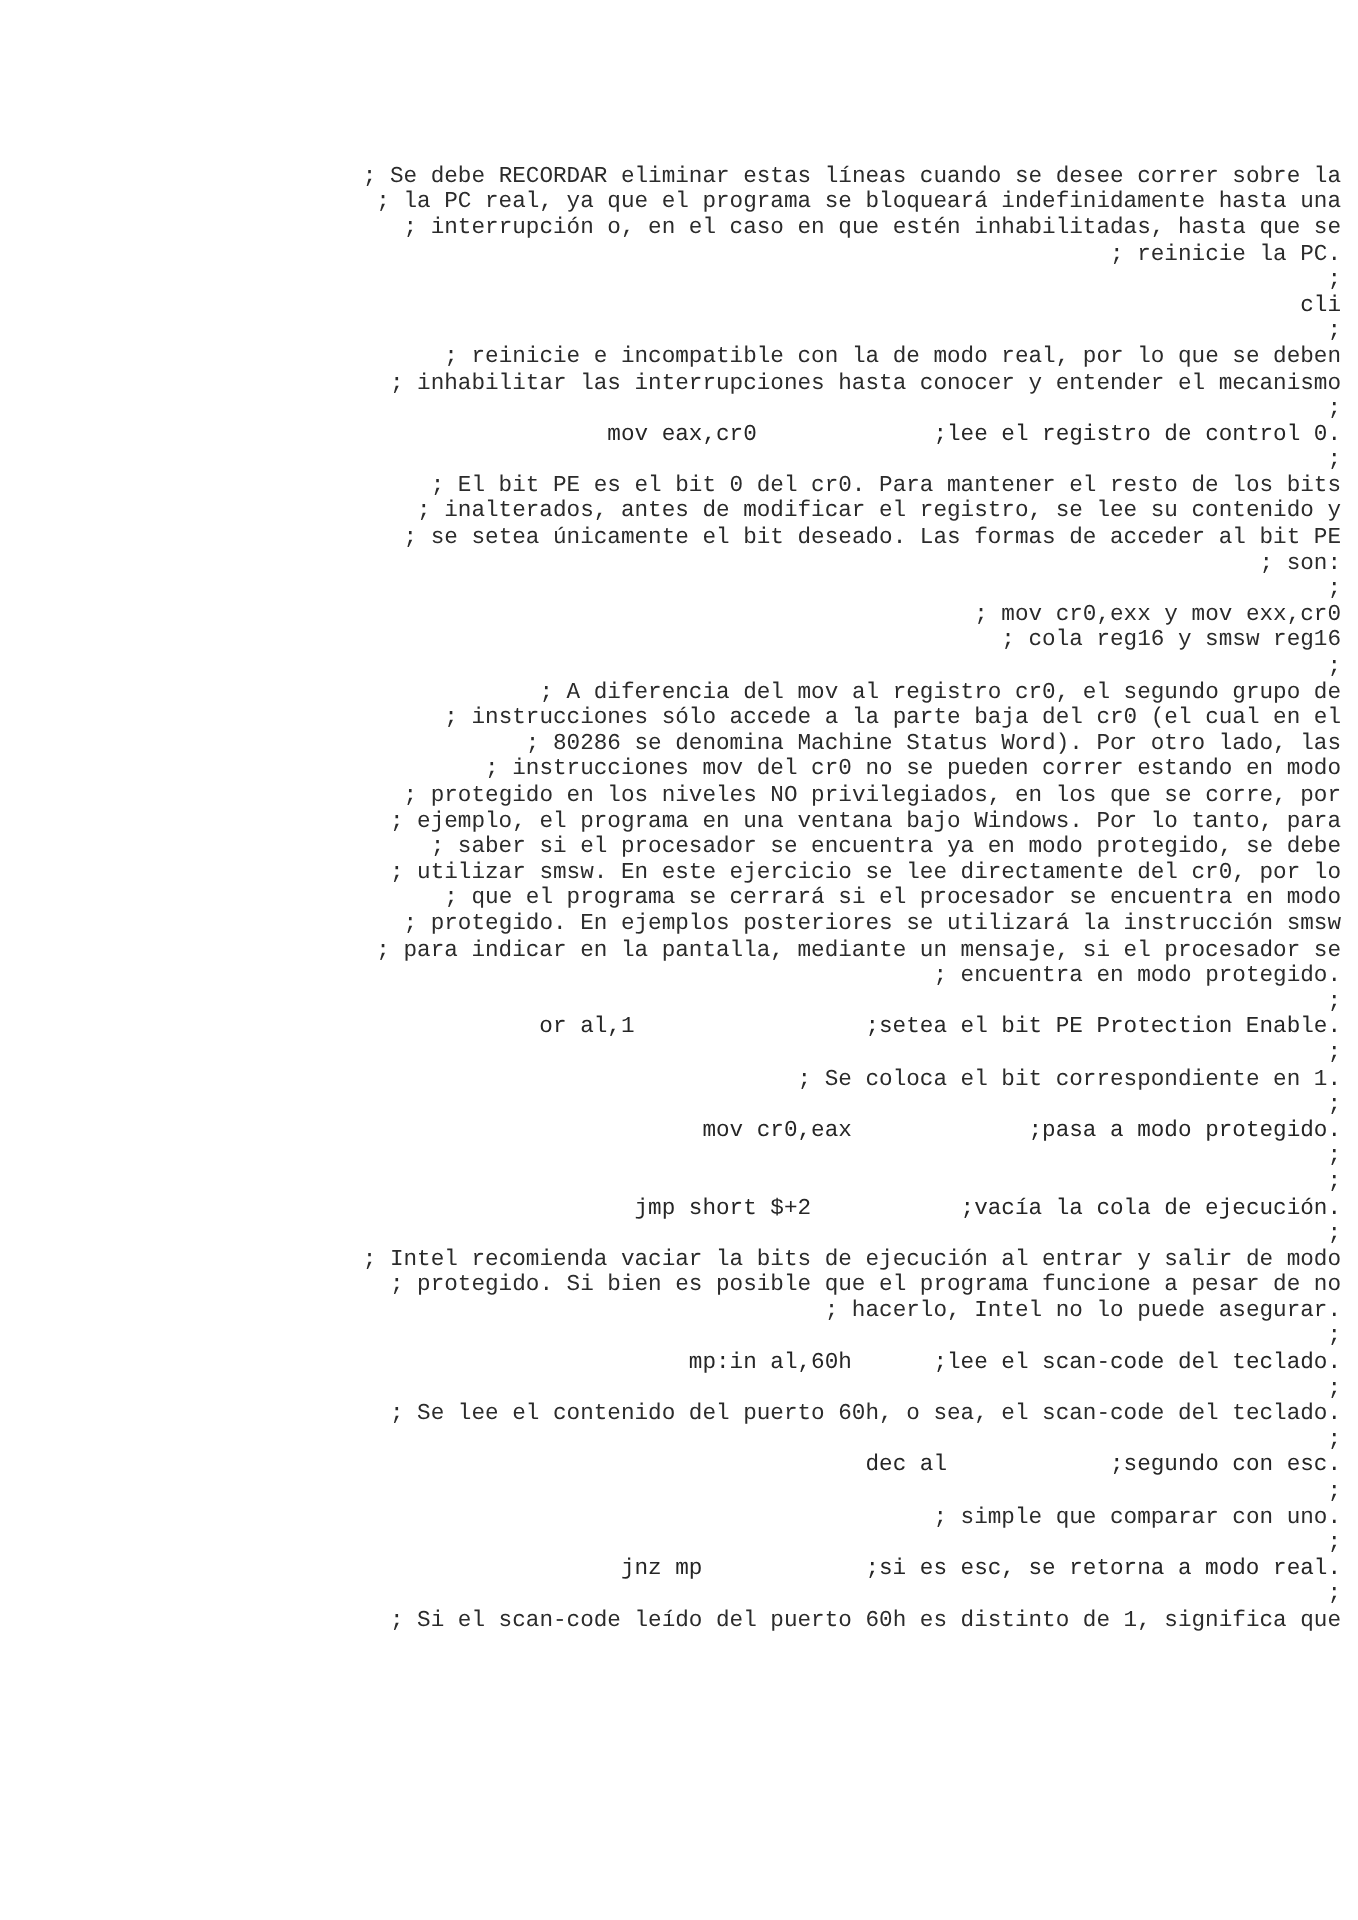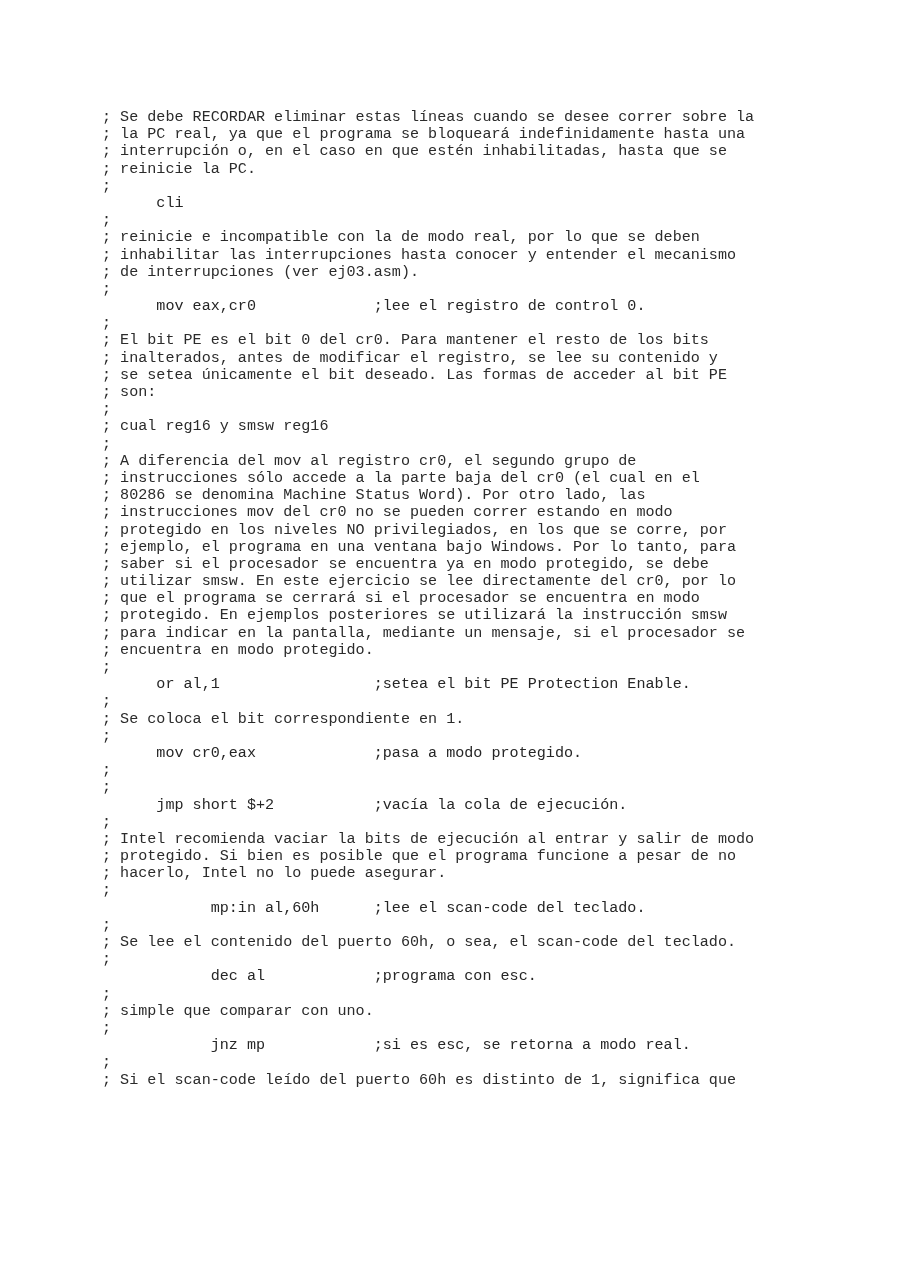--- a/index.html
+++ b/index.html
@@ -8,23 +8,24 @@
     background: #ffffff;
   }
   body {
     width: 905px;
     height: 1280px;
     position: relative;
     overflow: hidden;
   }
   .page {
     position: absolute;
-    left: 102px;
+    left: 114px;
     top: 109px;
     width: 780px;
+    text-align: right;
   }
   .line {
     font-family: "Liberation Mono", "DejaVu Sans Mono", monospace;
     font-size: 15.1px;
     line-height: 17.2px;
     height: 17.2px;
     color: #2b2b2b;
     white-space: pre;
     letter-spacing: 0px;
   }
@@ -36,30 +37,30 @@
 <div class="page" id="page">
     <div class="line">; Se debe RECORDAR eliminar estas líneas cuando se desee correr sobre la</div>
     <div class="line">; la PC real, ya que el programa se bloqueará indefinidamente hasta una</div>
     <div class="line">; interrupción o, en el caso en que estén inhabilitadas, hasta que se</div>
     <div class="line">; reinicie la PC.</div>
     <div class="line">;</div>
     <div class="line code">      cli</div>
     <div class="line">;</div>
     <div class="line">; reinicie e incompatible con la de modo real, por lo que se deben</div>
     <div class="line">; inhabilitar las interrupciones hasta conocer y entender el mecanismo</div>
-    <div class="line">; de interrupciones (ver ej03.asm).</div>
     <div class="line">;</div>
     <div class="line code">      mov eax,cr0             ;lee el registro de control 0.</div>
     <div class="line">;</div>
     <div class="line">; El bit PE es el bit 0 del cr0. Para mantener el resto de los bits</div>
     <div class="line">; inalterados, antes de modificar el registro, se lee su contenido y</div>
     <div class="line">; se setea únicamente el bit deseado. Las formas de acceder al bit PE</div>
     <div class="line">; son:</div>
     <div class="line">;</div>
-    <div class="line">; cual reg16 y smsw reg16</div>
+    <div class="line">; mov cr0,exx y mov exx,cr0</div>
+    <div class="line">; cola reg16 y smsw reg16</div>
     <div class="line">;</div>
     <div class="line">; A diferencia del mov al registro cr0, el segundo grupo de</div>
     <div class="line">; instrucciones sólo accede a la parte baja del cr0 (el cual en el</div>
     <div class="line">; 80286 se denomina Machine Status Word). Por otro lado, las</div>
     <div class="line">; instrucciones mov del cr0 no se pueden correr estando en modo</div>
     <div class="line">; protegido en los niveles NO privilegiados, en los que se corre, por</div>
     <div class="line">; ejemplo, el programa en una ventana bajo Windows. Por lo tanto, para</div>
     <div class="line">; saber si el procesador se encuentra ya en modo protegido, se debe</div>
     <div class="line">; utilizar smsw. En este ejercicio se lee directamente del cr0, por lo</div>
     <div class="line">; que el programa se cerrará si el procesador se encuentra en modo</div>
@@ -77,20 +78,20 @@
     <div class="line code">      jmp short $+2           ;vacía la cola de ejecución.</div>
     <div class="line">;</div>
     <div class="line">; Intel recomienda vaciar la bits de ejecución al entrar y salir de modo</div>
     <div class="line">; protegido. Si bien es posible que el programa funcione a pesar de no</div>
     <div class="line">; hacerlo, Intel no lo puede asegurar.</div>
     <div class="line">;</div>
     <div class="line code">            mp:in al,60h      ;lee el scan-code del teclado.</div>
     <div class="line">;</div>
     <div class="line">; Se lee el contenido del puerto 60h, o sea, el scan-code del teclado.</div>
     <div class="line">;</div>
-    <div class="line code">            dec al            ;programa con esc.</div>
+    <div class="line code">            dec al            ;segundo con esc.</div>
     <div class="line">;</div>
     <div class="line">; simple que comparar con uno.</div>
     <div class="line">;</div>
     <div class="line code">            jnz mp            ;si es esc, se retorna a modo real.</div>
     <div class="line">;</div>
     <div class="line">; Si el scan-code leído del puerto 60h es distinto de 1, significa que</div>
   </div>
 
 </body></html>

